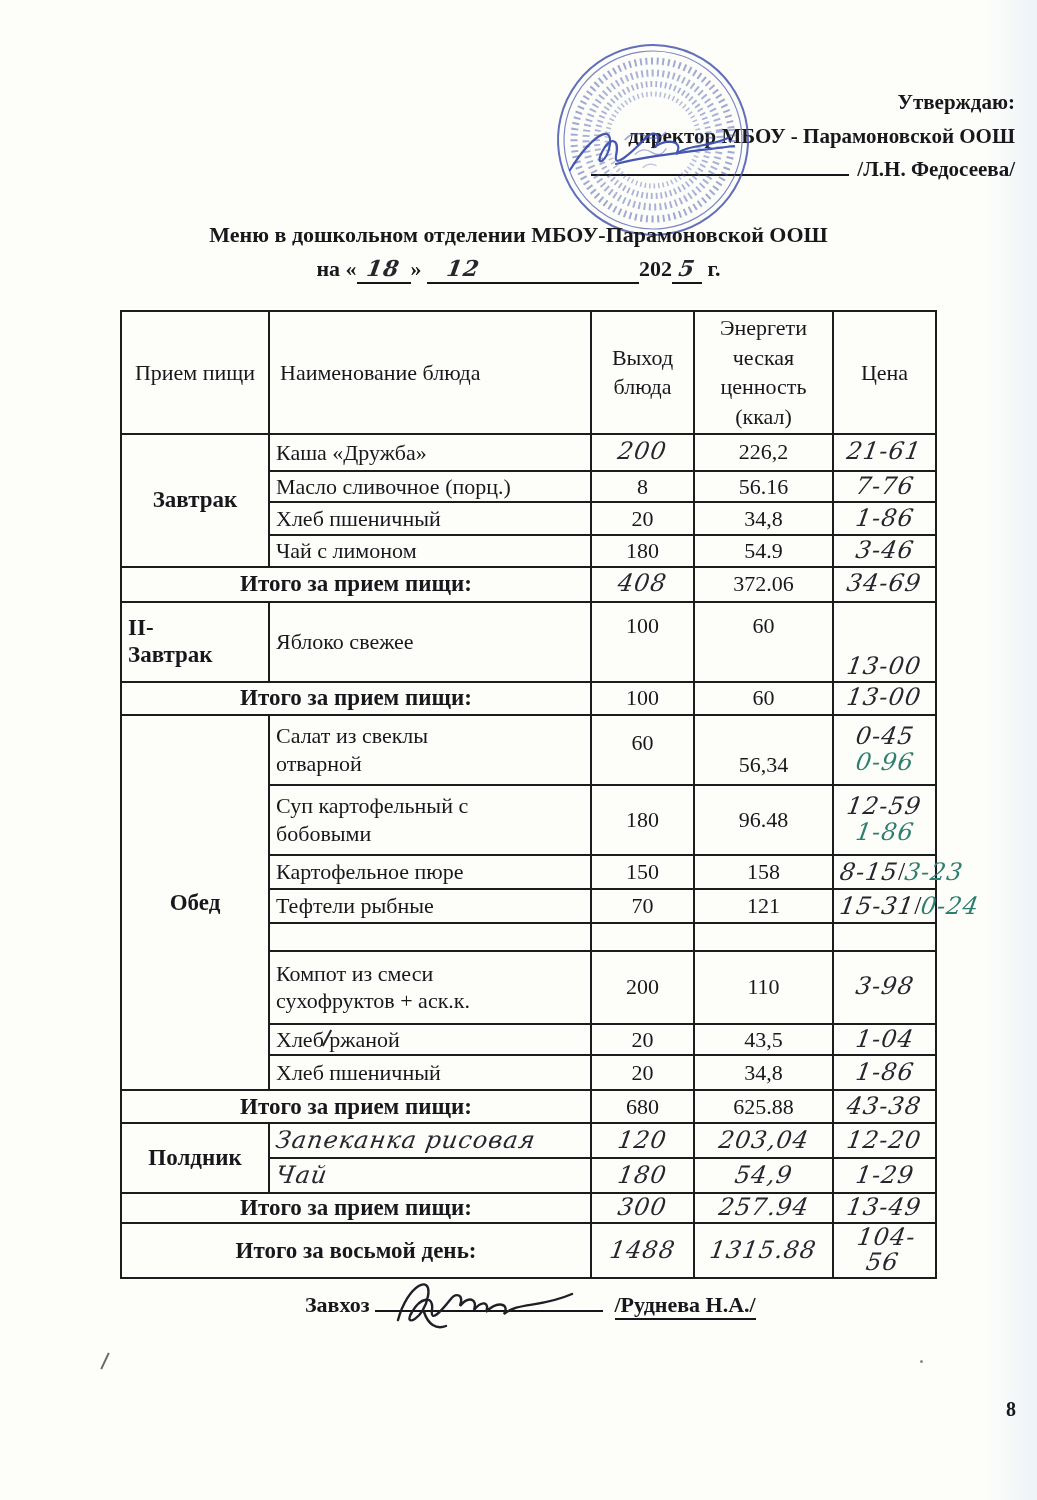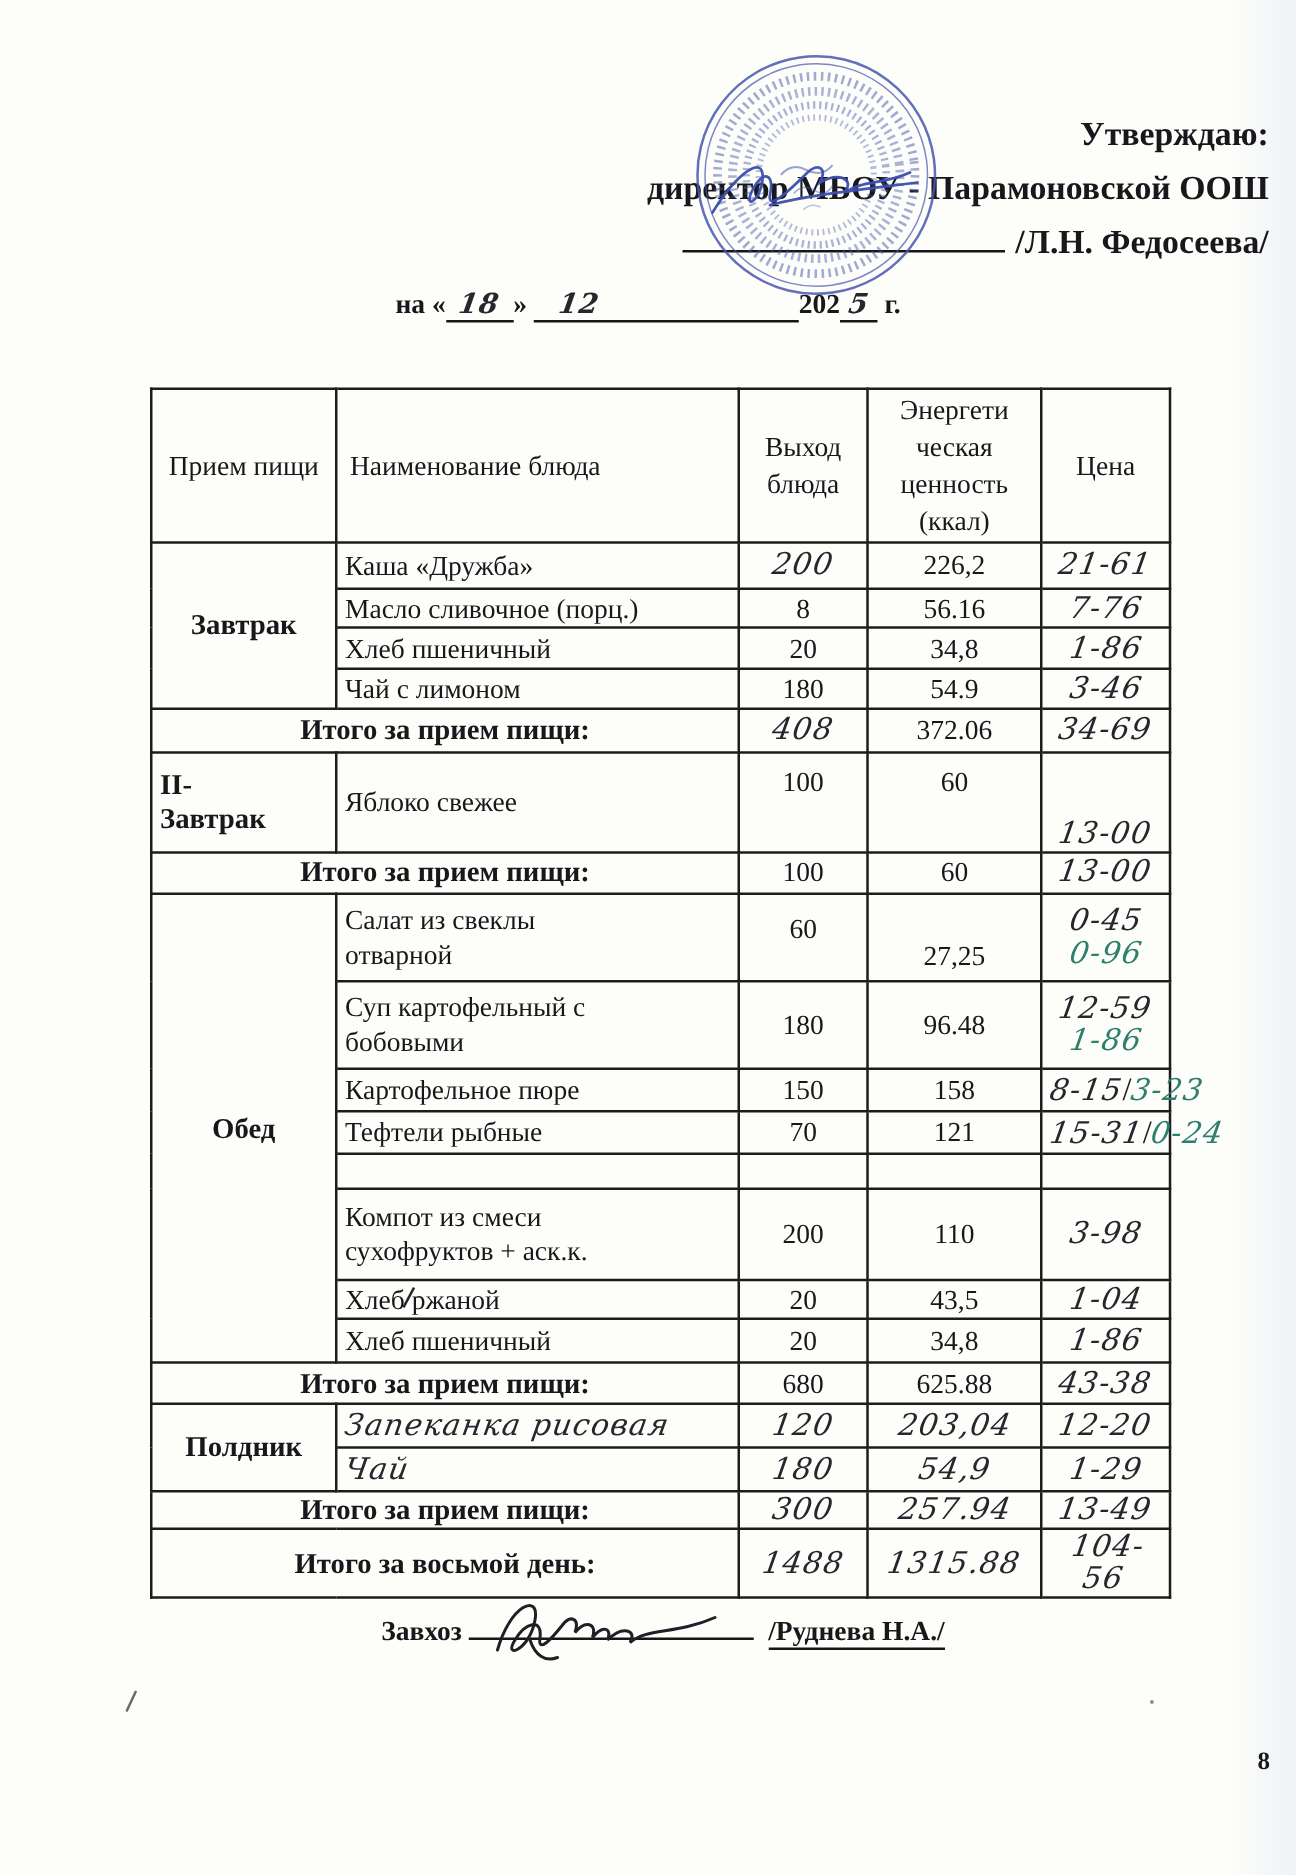--- a/index.html
+++ b/index.html
@@ -4,21 +4,21 @@
 <style>
   html,body{margin:0;padding:0;}
   body{background:#e8e8e8;font-family:"Liberation Serif", serif;}
   .sheet{
     position:relative;width:1037px;height:1500px;margin:0 auto;
     background:linear-gradient(90deg,#fdfdfa 0%,#fdfdfa 95%,#eef3f7 100%);
     color:#17171c;overflow:hidden;
   }
   
   .approval{position:absolute;top:86px;right:22px;text-align:right;
-    font-weight:bold;font-size:27px;line-height:1.6;}
+    font-weight:bold;font-size:21px;line-height:1.6;}
   .approval .sig-line{display:inline-block;width:258px;border-bottom:2px solid #15151a;height:20px;margin-right:8px;}
   
   .stamp{position:absolute;left:553px;top:40px;width:200px;height:200px;transform:rotate(-8deg);}
   
   .dir-sig{position:absolute;left:556px;top:112px;width:190px;height:75px;}
   .zav-sig{position:absolute;left:388px;top:1268px;width:200px;height:70px;}
   
   .doc-title{position:absolute;top:222px;left:0;width:100%;text-align:center;
     font-weight:bold;font-size:22px;}
   .date-line{margin-top:8px;font-weight:bold;}
@@ -85,20 +85,21 @@
   </svg>
 
   <svg class="dir-sig" viewBox="0 0 190 75">
     <g fill="none" stroke="#3c4fae" stroke-width="2.2" stroke-linecap="round" opacity="0.95">
       <path d="M14,58 C34,26 56,10 54,32 C52,50 38,56 46,40 C54,24 64,26 60,44 C58,56 72,44 90,26 C98,18 106,22 100,34 C114,26 128,30 120,42 C134,32 150,36 172,26"></path>
       <path d="M60,52 C90,44 130,40 178,34"></path>
     </g>
   </svg>
 
   <div class="doc-title">
+    <div>Меню в дошкольном отделении  МБОУ-Парамоновской ООШ</div>
     <div class="date-line">
       <span>на «</span><span class="u day-u"><span class="hw small">18</span></span><span>»</span>
       <span class="u month-u"><span class="hw small">12</span></span><span>202</span><span class="u year-u"><span class="hw small">5</span></span>
       <span>г.</span>
     </div>
   </div>
 
   <table class="menu">
     <colgroup>
       <col style="width:148px">
@@ -160,21 +161,21 @@
       <td class="tot" colspan="2">Итого за прием пищи:</td>
       <td class="c bold">100</td>
       <td class="c bold">60</td>
       <td class="c"><span class="hw">13-00</span></td>
     </tr>
 
     <tr style="height:70px">
       <td class="meal" rowspan="8">Обед</td>
       <td class="dish"><span class="w230">Салат из свеклы отварной</span></td>
       <td class="c" style="vertical-align:top;padding-top:14px">60</td>
-      <td class="c" style="vertical-align:bottom;padding-bottom:6px">27,25</td>
+      <td class="c" style="vertical-align:bottom;padding-bottom:6px">56,34</td>
       <td class="c">
         <span class="hw">0-45</span><br>
         <span class="hw green">0-96</span>
       </td>
     </tr>
     <tr style="height:70px">
       <td class="dish"><span class="w250">Суп картофельный с бобовыми</span></td>
       <td class="c">180</td>
       <td class="c">96.48</td>
       <td class="c">

